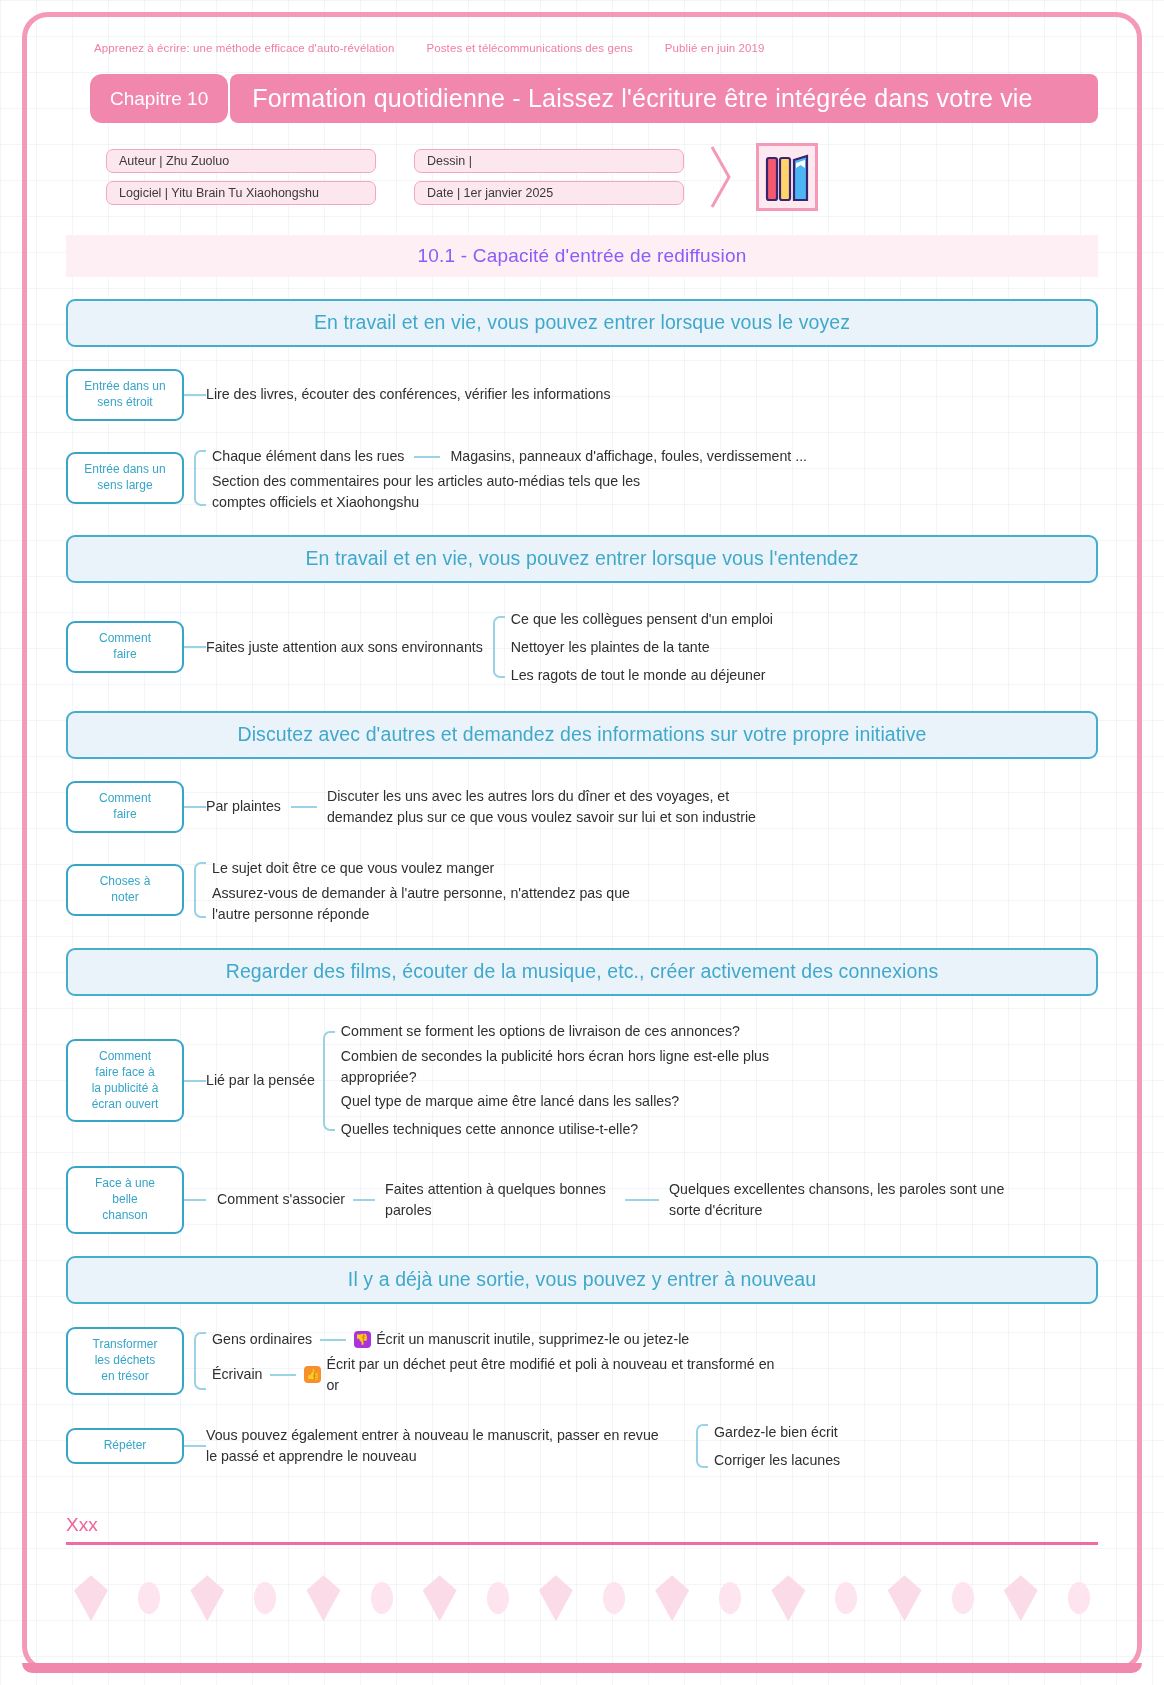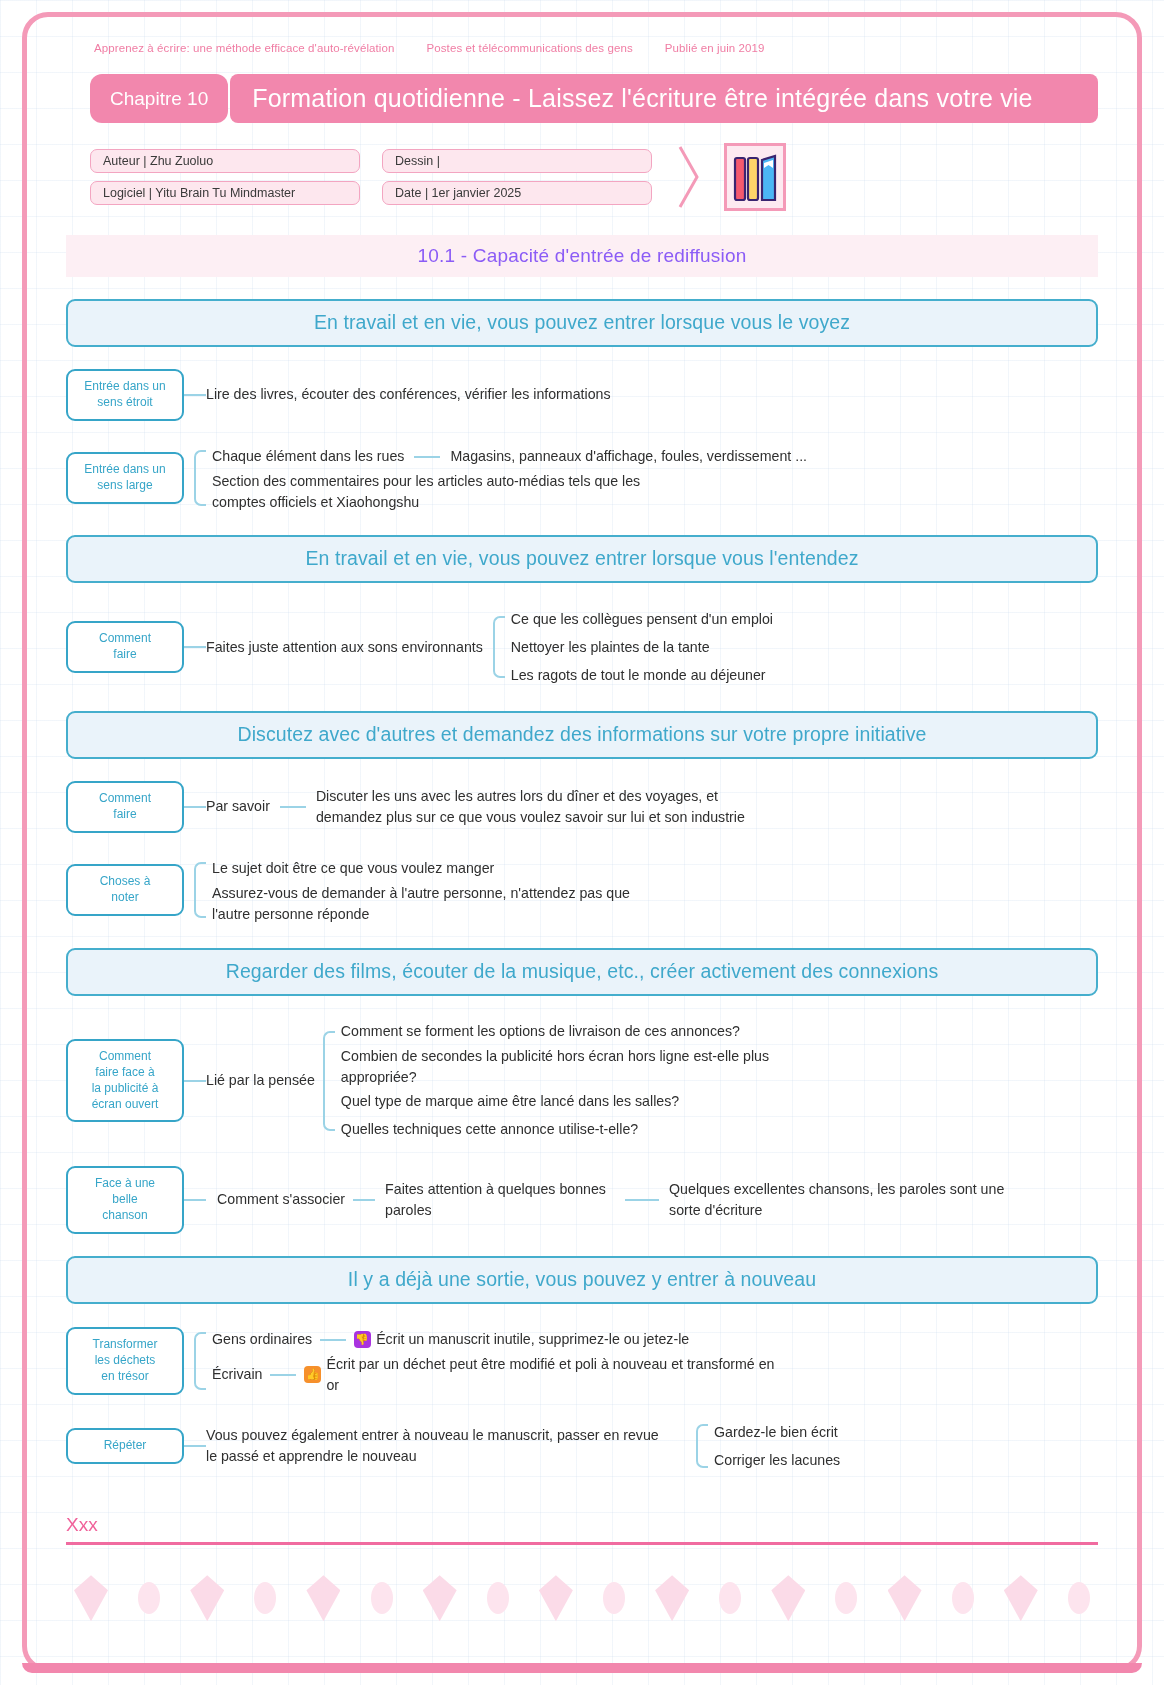--- a/index.html
+++ b/index.html
@@ -84,20 +84,21 @@
   .metacol { display: flex; flex-direction: column; gap: 8px; }
   .metabox {
     width: 270px;
     background: #fde7ee;
     border: 1.4px solid #f3a5c1;
     border-radius: 7px;
     font-size: 12.5px;
     color: #3a3a3a;
     padding: 4px 12px;
     white-space: nowrap;
+    margin-left: 16px;
   }
   .chev { width: 26px; height: 72px; position: relative; margin-left: 2px;}
   .chev svg { display:block; }
   .books {
     width: 62px; height: 68px;
     border: 3px solid #f49ab8;
     background: #fdeaf1;
     display:flex; align-items:flex-end; justify-content:center;
     padding-bottom: 4px;
   }
@@ -237,21 +238,21 @@
     </div>
 
     <div class="titlerow">
       <div class="chapter-badge">Chapitre 10</div>
       <div class="title-banner">Formation quotidienne - Laissez l'écriture être intégrée dans votre vie</div>
     </div>
 
     <div class="metarow">
       <div class="metacol">
         <div class="metabox">Auteur | Zhu Zuoluo</div>
-        <div class="metabox">Logiciel | Yitu Brain Tu Mindmaster</div>
+        <div class="metabox">Logiciel | Yitu Brain Tu Xiaohongshu</div>
       </div>
       <div class="metacol">
         <div class="metabox">Dessin |</div>
         <div class="metabox">Date | 1er janvier 2025</div>
       </div>
       <div class="chev">
         <svg width="26" height="72" viewBox="0 0 26 72">
           <polyline points="4,6 21,36 4,66" fill="none" stroke="#f49ab8" stroke-width="3"></polyline>
         </svg>
       </div>
@@ -317,21 +318,21 @@
         </div>
       </div>
     </div>
 
     <div class="sec-header">Discutez avec d'autres et demandez des informations sur votre propre initiative</div>
 
     <div class="row">
       <div class="node-box">Comment
 faire</div>
       <div class="connector"></div>
-      <div class="leaf" style="margin-right:10px;">Par savoir</div>
+      <div class="leaf" style="margin-right:10px;">Par plaintes</div>
       <div class="hline" style="width:26px;margin-right:10px;"></div>
       <div class="branches">
         <div class="branch">
           <div class="leaf">Discuter les uns avec les autres lors du dîner et des voyages, et
 demandez plus sur ce que vous voulez savoir sur lui et son industrie</div>
         </div>
       </div>
     </div>
 
     <div class="row">

